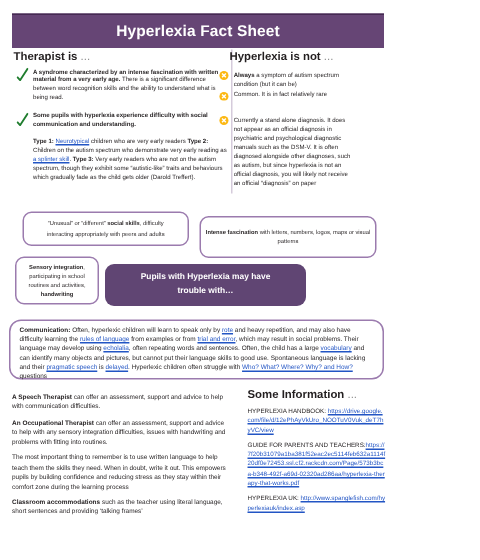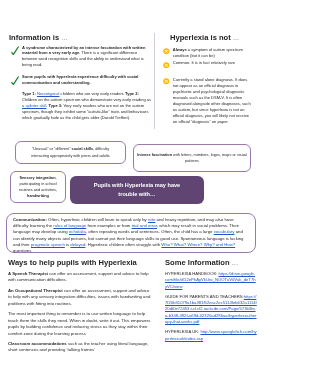--- a/index.html
+++ b/index.html
@@ -14,21 +14,21 @@
 
   
   .top{position:absolute;left:0;top:31px;width:264px;}
   .col-divider-top{position:absolute;left:154px;top:2px;width:1px;height:96px;background:#d5cbdb;}
   .colL{position:absolute;left:11px;top:0;width:141px;}
   .colL .sec-head{margin-left:-2px;}
   .colR .sec-head{margin-left:7px;}
   .colR .bullet{margin-bottom:1.6px;}
   .colR .bullet.gap{margin-bottom:10.5px;}
   .colR .bullets{margin-top:4.6px;}
-  .colR{position:absolute;left:163px;top:0;width:89px;}
+  .colR{position:absolute;left:146px;top:0;width:89px;}
   .sec-head{font-weight:bold;font-size:7.6px;color:#231f20;padding-top:2px;}
   .sec-head .dots{font-weight:normal;color:#8e8e8e;}
 
   .bullets{margin-top:2.5px;}
   .bullet{display:flex;align-items:flex-start;margin-bottom:5.5px;}
   .tick{flex:0 0 auto;width:8px;height:9px;margin-right:3px;margin-top:-3.2px;margin-left:0px;}
   .xcirc{flex:0 0 auto;width:6.6px;height:6.6px;margin-right:3.2px;margin-top:-6.0px;}
   .btxt{font-size:4.05px;line-height:1.48;letter-spacing:0px;}
   b{font-weight:bold;}
   .para{font-size:4.05px;line-height:1.48;margin-top:4px;margin-left:11px;}
@@ -61,26 +61,29 @@
   .bot-head .dots{font-weight:normal;color:#8e8e8e;}
   .bpara{font-size:4.3px;line-height:1.5;margin-top:4px;}
   .ref{font-size:4.2px;line-height:1.5;margin-top:4px;word-break:break-all;}
   .ref .lbl{color:#231f20;}
 </style>
 </head>
 <body>
 
 <div class="page">
 
+  <div class="header">
+    <div class="header-title">Hyperlexia Fact Sheet</div>
+  </div>
 
   <div class="top">
     <div class="col-divider-top"></div>
 
     <div class="colL">
-      <div class="sec-head"><span>Information is </span><span class="dots">...</span></div>
+      <div class="sec-head"><span>Therapist is </span><span class="dots">...</span></div>
       <div class="bullets">
         <div class="bullet">
           <span class="tick"><svg viewBox="0 0 12 13" width="8" height="9">
                 <path d="M0.6 9.2 L3.6 12.4 L11.4 0.6" stroke="#1f7d2e" stroke-width="1.9" fill="none" stroke-linecap="butt" stroke-linejoin="miter"></path>
               </svg></span>
           <span class="btxt"><b>A syndrome characterized by an intense fascination with written material from a very early age.</b><span> There is a significant difference between word recognition skills and the ability to understand what is being read.</span></span>
         </div>
         <div class="bullet">
           <span class="tick"><svg viewBox="0 0 12 13" width="8" height="9">
                 <path d="M0.6 9.2 L3.6 12.4 L11.4 0.6" stroke="#1f7d2e" stroke-width="1.9" fill="none" stroke-linecap="butt" stroke-linejoin="miter"></path>
@@ -137,21 +140,20 @@
     </div>
   </div>
 
   <div class="commbox">
     <div class="commtxt"><b>Communication:</b><span> Often, hyperlexic children will learn to speak only by </span><a class="lnk" href="#">rote</a><span> and heavy repetition, and may also have difficulty learning the </span><a class="lnk" href="#">rules of language</a><span> from examples or from </span><a class="lnk" href="#">trial and error</a><span>, which may result in social problems. Their language may develop using </span><a class="lnk" href="#">echolalia</a><span>, often repeating words and sentences. Often, the child has a large </span><a class="lnk" href="#">vocabulary</a><span> and can identify many objects and pictures, but cannot put their language skills to good use. Spontaneous language is lacking and their </span><a class="lnk" href="#">pragmatic speech</a><span> is </span><a class="lnk" href="#">delayed</a><span>. Hyperlexic children often struggle with </span><a class="lnk" href="#">Who? What? Where? Why? and How?</a><span> questions</span></div>
   </div>
 
   <div class="bot">
 
     <div class="botL">
-      <div class="bot-head">Ways to help pupils with Hyperlexia</div>
       <div class="bpara"><b>A Speech Therapist</b><span> can offer an assessment, support and advice to help with communication difficulties.</span></div>
       <div class="bpara"><b>An Occupational Therapist</b><span> can offer an assessment, support and advice to help with any sensory integration difficulties, issues with handwriting and problems with fitting into routines.</span></div>
       <div class="bpara"><span>The most important thing to remember is to use written language to help teach them the skills they need. When in doubt, write it out. This empowers pupils by building confidence and reducing stress as they stay within their comfort zone during the learning process</span></div>
       <div class="bpara"><b>Classroom accommodations</b><span> such as the teacher using literal language, short sentences and providing ‘talking frames’</span></div>
     </div>
     <div class="botR">
       <div class="bot-head"><span>Some Information </span><span class="dots">...</span></div>
       <div class="ref"><span class="lbl">HYPERLEXIA HANDBOOK: </span><a class="lnk" href="#">https://drive.google.com/file/d/12ePhAyVkUro_NOOTuV0Vuk_deT7hyVC/view</a></div>
       <div class="ref"><span class="lbl">GUIDE FOR PARENTS AND TEACHERS:</span><a class="lnk" href="#">https://7f20b31079a1ba381f52eac2ec5114feb632a1114f20df0e72453.ssl.cf2.rackcdn.com/Page/573b3bca-b348-492f-a69d-02320ad286aa/hyperlexia-therapy-that-works.pdf</a></div>
       <div class="ref"><span class="lbl">HYPERLEXIA UK: </span><a class="lnk" href="#">http://www.spanglefish.com/hyperlexiauk/index.asp</a></div>

